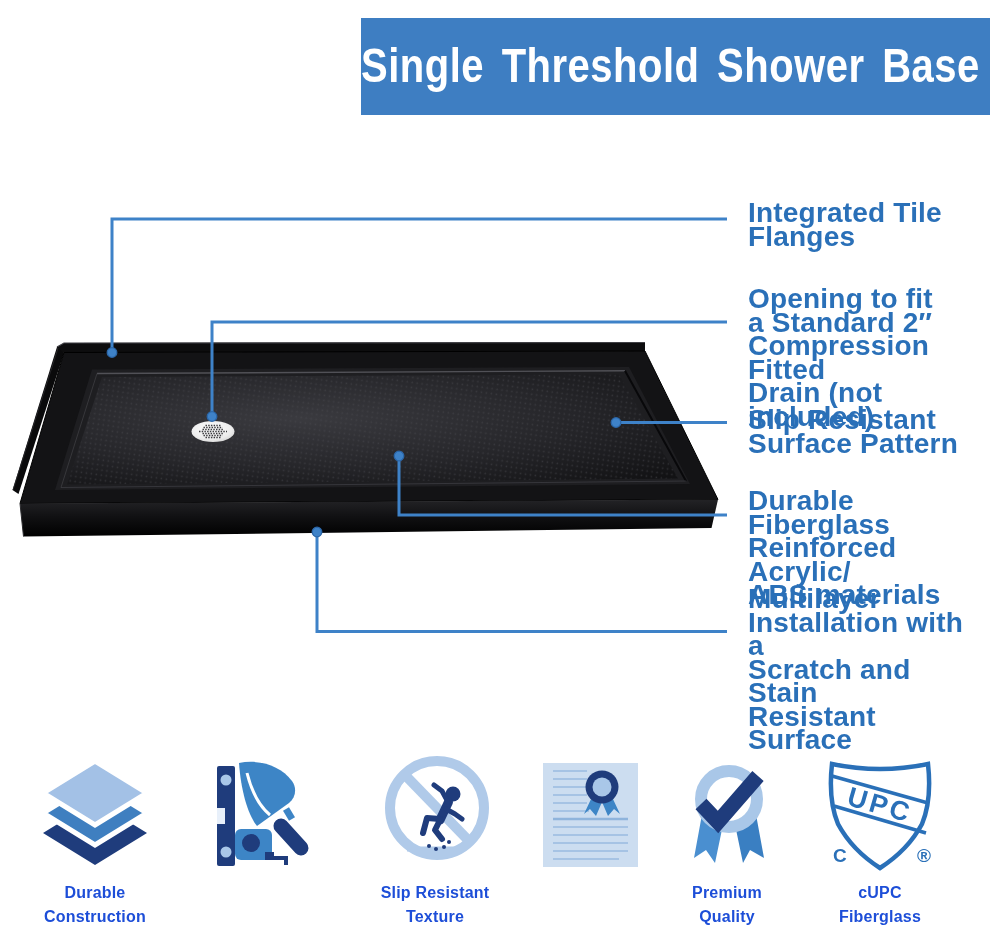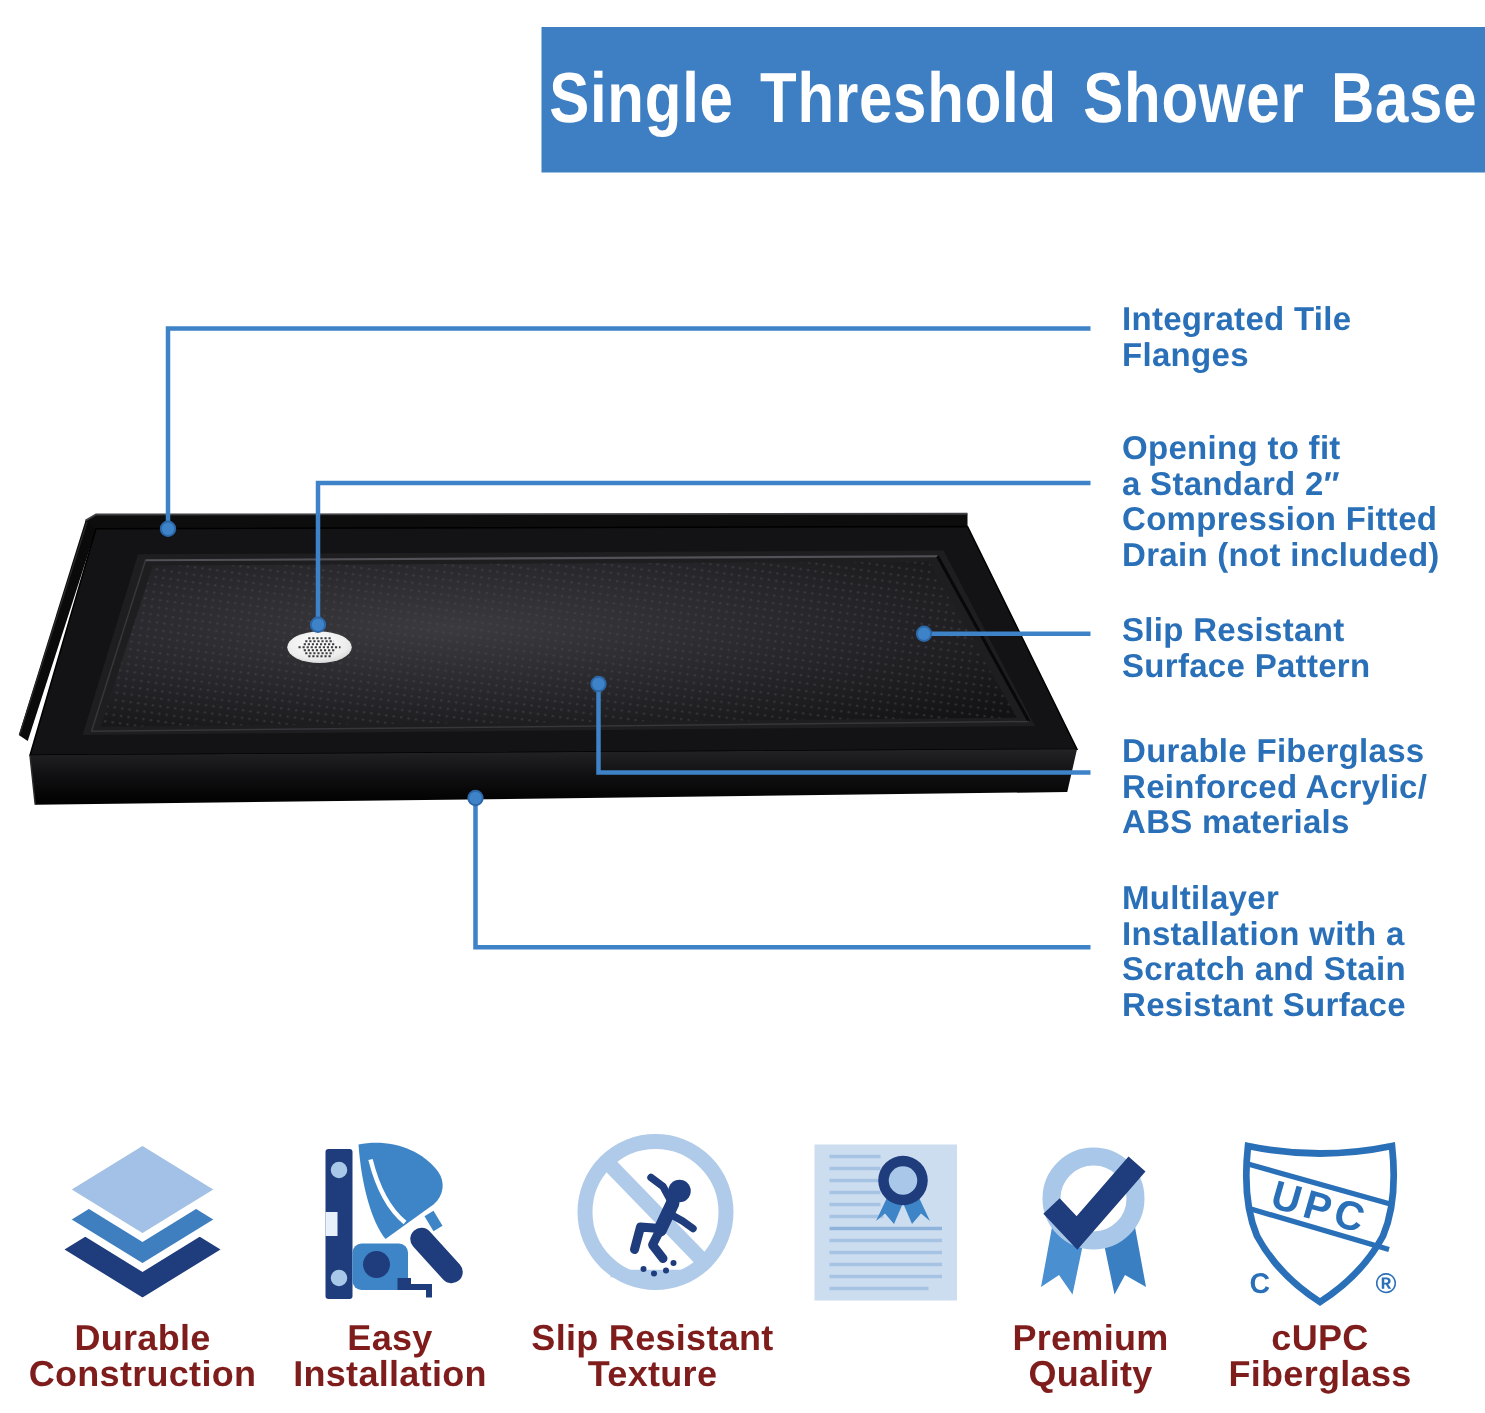--- a/index.html
+++ b/index.html
@@ -3,39 +3,39 @@
 <meta charset="utf-8">
 <style>
   html,body{margin:0;padding:0;background:#fff;}
   body{
     width:990px;height:942px;position:relative;overflow:hidden;
     font-family:"Liberation Sans",sans-serif;
   }
   
   .banner{
     position:absolute;left:361px;top:18px;width:629px;height:97px;
-    background:#3e7ec2;display:flex;align-items:center;justify-content:center;
+    background:#3e7ec2;display:flex;align-items:center;
   }
   .banner .title{
     color:#ffffff;font-weight:bold;font-size:40px;letter-spacing:.5px;
     word-spacing:6px;transform:scaleY(1.18);white-space:nowrap;
   }
   
   svg.scene{position:absolute;left:0;top:0;}
   
   .callout{
     position:absolute;left:748px;width:235px;color:#2a70b8;font-weight:bold;
-    font-size:22px;line-height:23.5px;white-space:pre-line;letter-spacing:.2px;
+    font-size:28px;line-height:23.5px;white-space:pre-line;letter-spacing:.2px;
   }
   .c1{top:201px}.c2{top:287px}.c3{top:408px}.c4{top:489px}.c5{top:587px}
   
   .feature{position:absolute;top:753px;width:170px;text-align:center;}
   .feature svg{display:block;margin:0 auto;}
   .flabel{
-    margin-top:6px;color:#7f1d1d;font-weight:bold;font-size:24px;
+    margin-top:6px;color:#1d4ed8;font-weight:bold;font-size:16px;
     line-height:24px;white-space:pre-line;letter-spacing:.2px;
   }
   .f1{left:10px}.f2{left:175px}.f3{left:350px}.f4{left:502px}.f5{left:642px}.f6{left:795px}
 </style>
 </head>
 <body>
 
 <div class="banner">
   <span class="title">Single Threshold Shower Base</span>
 </div>
@@ -151,22 +151,20 @@
     <rect x="15" y="55" width="8" height="16" fill="#e8f0fa"></rect>
     <path d="M37,10 C56,6 78,12 90,28 C95,35 94,44 87,50 L55,73 C46,62 39,38 37,10 Z" fill="#3d85c6"></path>
     <path d="M45,20 C50,40 57,53 68,62" stroke="#fff" stroke-width="3" fill="none"></path>
     <line x1="84" y1="56" x2="90" y2="66" stroke="#3d85c6" stroke-width="7"></line>
     <line x1="79" y1="73" x2="99" y2="95" stroke="#1f3c7c" stroke-width="15" stroke-linecap="round"></line>
     <rect x="33" y="76" width="37" height="31" rx="6" fill="#3d85c6"></rect>
     <circle cx="49" cy="90" r="9" fill="#1f3c7c"></circle>
     <rect x="63" y="99" width="9" height="8" fill="#1f3c7c"></rect>
     <path d="M70,105 H84 V112" stroke="#1f3c7c" stroke-width="4" fill="none"></path>
   </svg>
-  <div class="flabel">Easy
-Installation</div>
 </div>
 
 <div class="feature f3">
   <svg width="116" height="122" viewBox="0 0 116 122">
     <circle cx="60" cy="55" r="47" fill="none" stroke="#b0cae9" stroke-width="10"></circle>
     <line x1="28" y1="22" x2="92" y2="88" stroke="#b0cae9" stroke-width="10"></line>
     <line x1="30" y1="96" x2="86" y2="96" stroke="#b0cae9" stroke-width="5"></line>
     <g stroke="#1f3c7c" fill="none" stroke-linecap="round" stroke-linejoin="round">
       <circle cx="76" cy="41" r="7.5" fill="#1f3c7c" stroke="none"></circle>
       <line x1="71.5" y1="49" x2="63" y2="67" stroke-width="9"></line>

